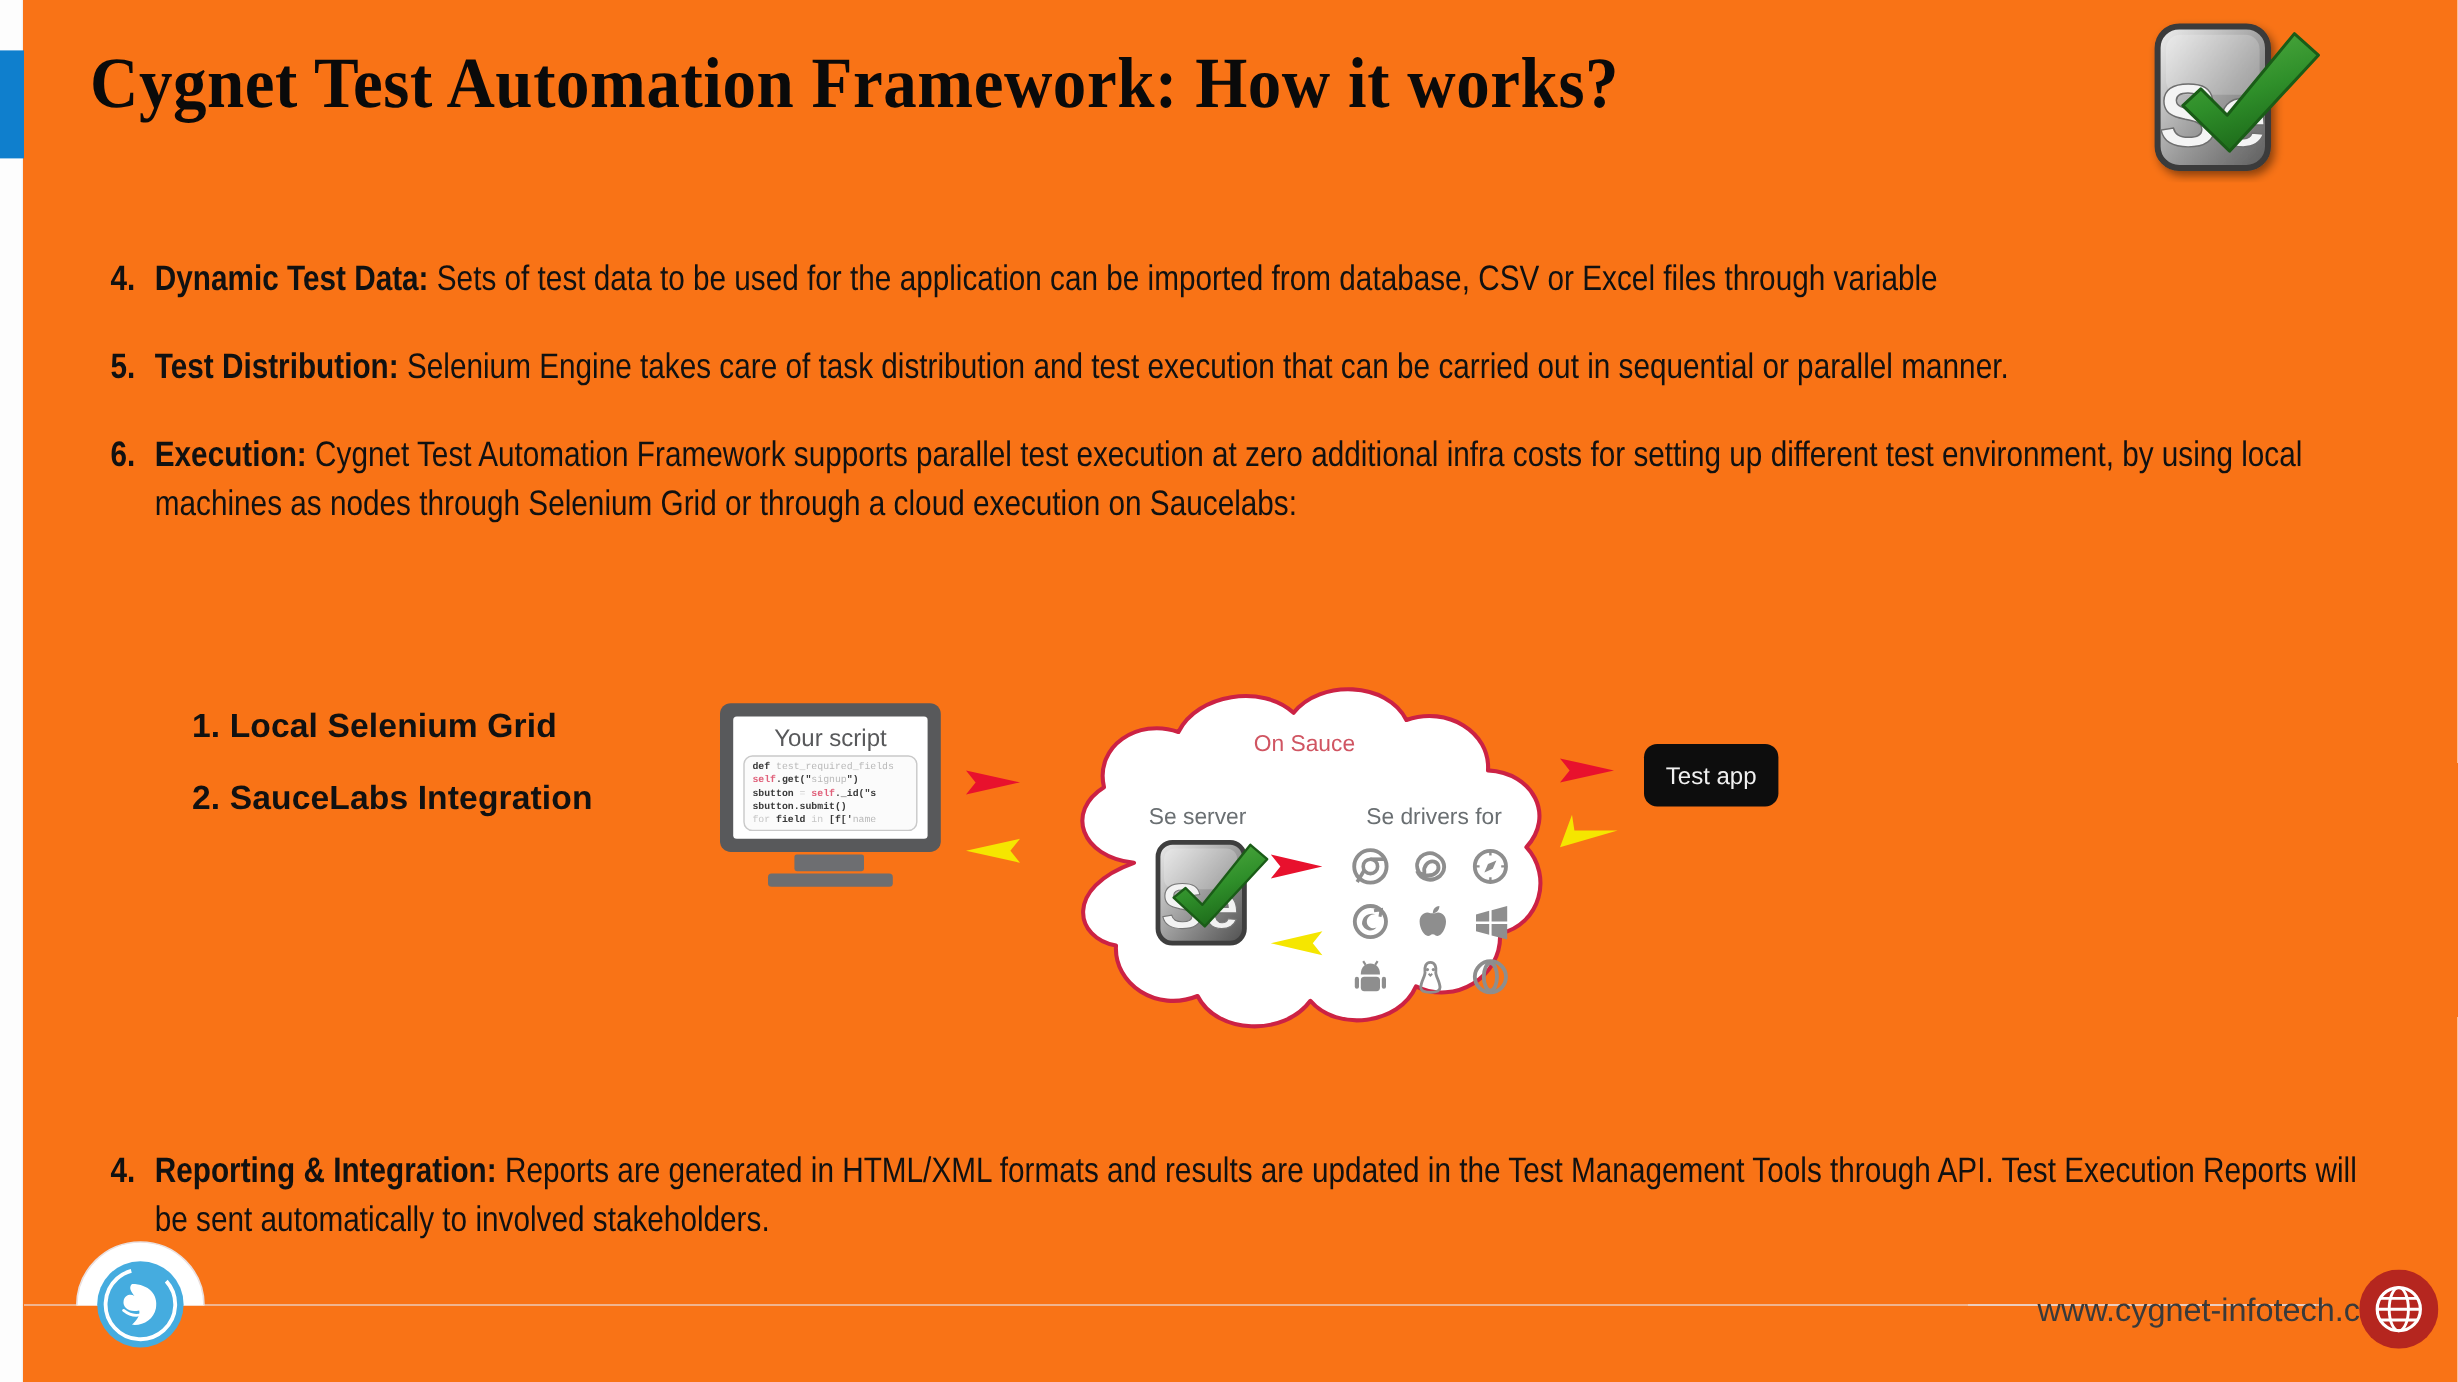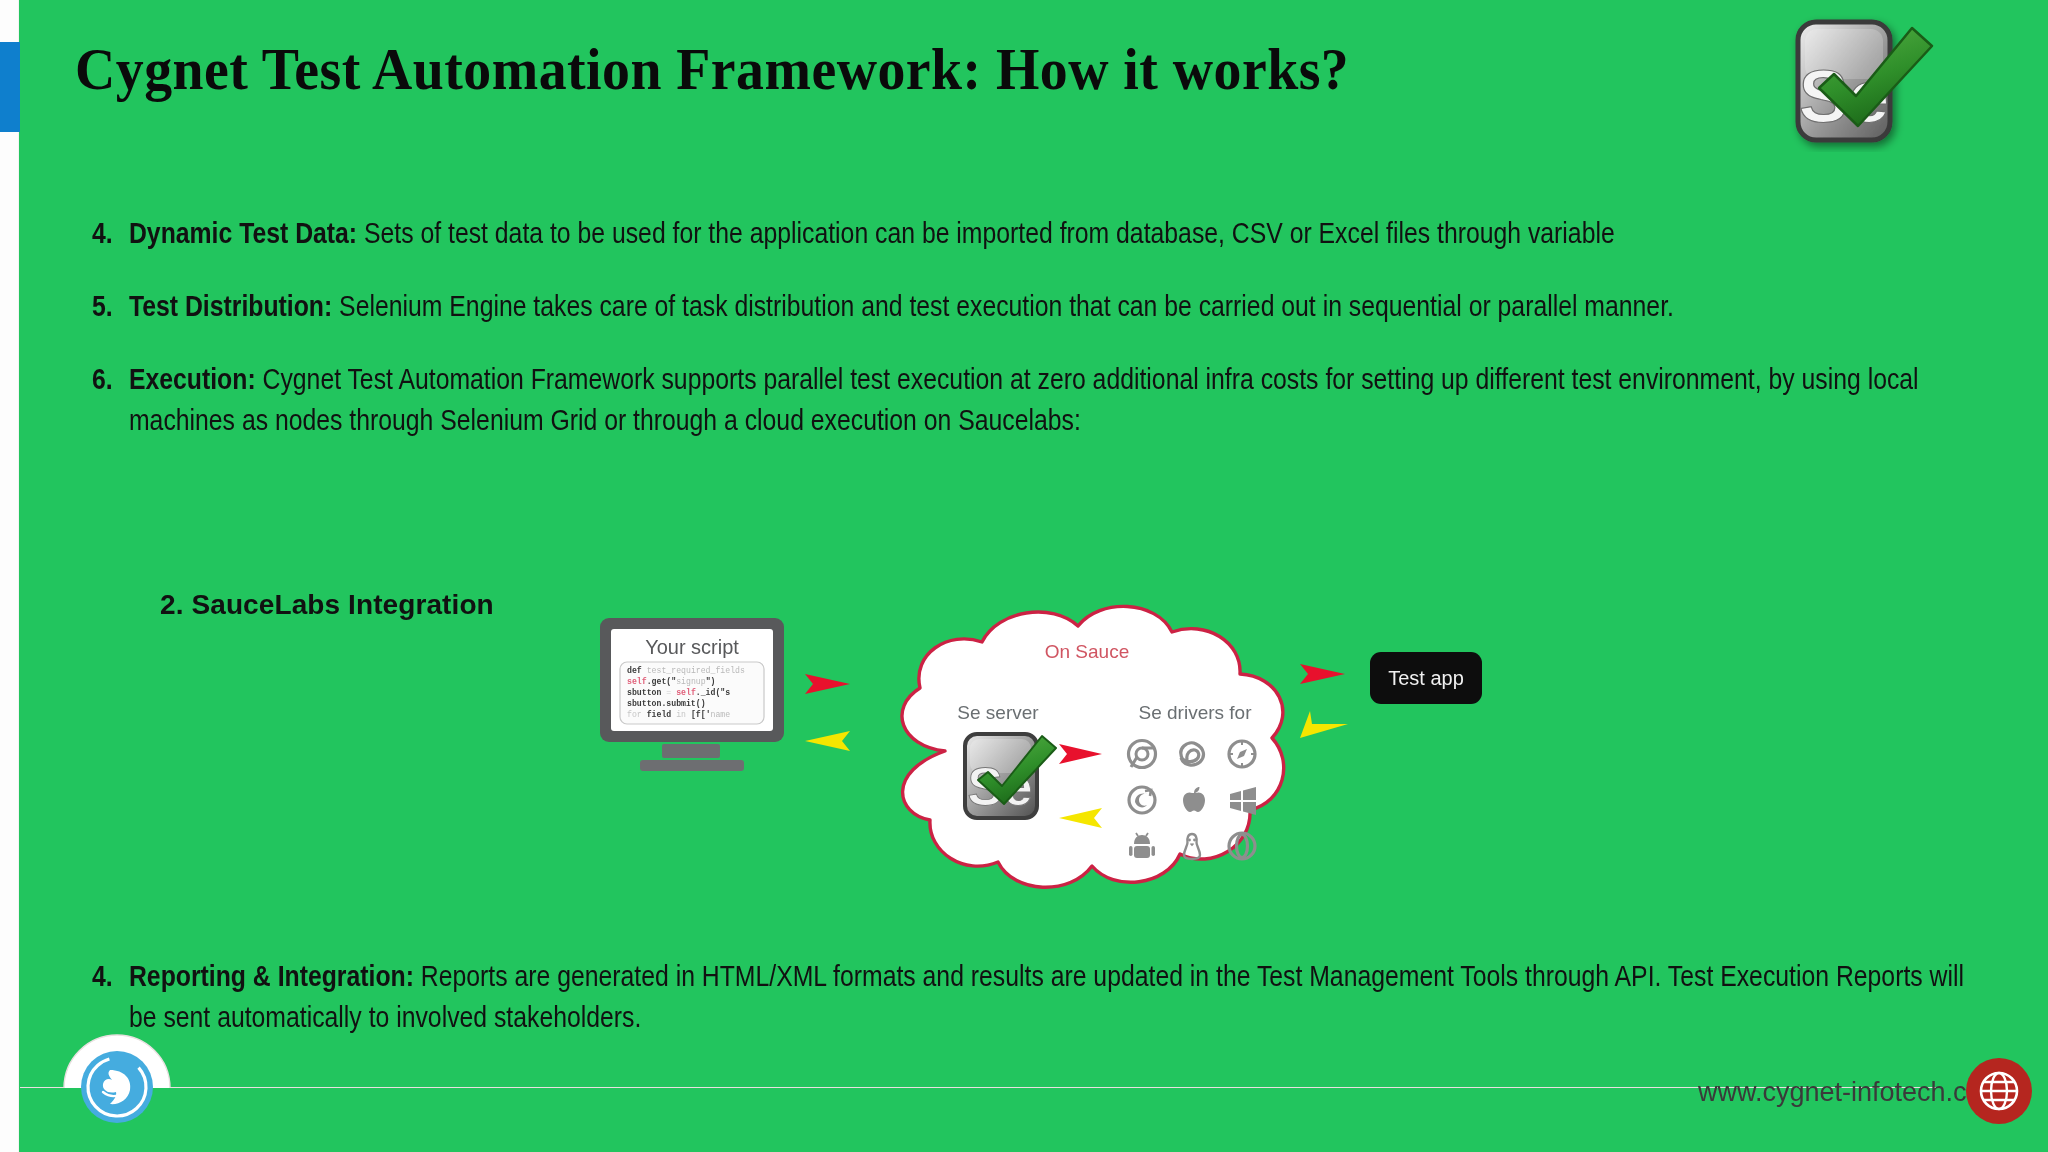--- a/index.html
+++ b/index.html
@@ -9,21 +9,21 @@
   body {
     width: 2048px; height: 1152px;
     position: relative;
     overflow: hidden;
     font-family: "Liberation Sans", sans-serif;
     -webkit-font-smoothing: antialiased;
   }
   .slide {
     position: absolute;
     inset: 0;
-    background: #22c55e;
+    background: #f97316;
   }
   
   .left-edge {
     position: absolute;
     left: 0; top: 0;
     width: 19px; height: 1152px;
     background: #fdfdfd;
     border-right: 1px solid #f2f4f3;
     box-sizing: border-box;
   }
@@ -92,21 +92,21 @@
     line-height: 34px;
     font-weight: 700;
     color: #111111;
     margin-bottom: 26px;
     letter-spacing: 0.1px;
   }
 
   
   .diagram {
     position: absolute;
-    left: 600px; top: 596px;
+    left: 600px; top: 564px;
     width: 980px; height: 320px;
   }
   .diagram svg { display: block; }
 
   
   .bottom-para {
     position: absolute;
     left: 92px; top: 955px;
     width: 2230px;
     padding-left: 44px;
@@ -207,20 +207,21 @@
     <div class="li li-5">
       <span class="num">5.</span><b>Test Distribution:</b><span> Selenium Engine takes care of task distribution and test execution that can be carried out in sequential or parallel manner.</span>
     </div>
 
     <div class="li li-6">
       <span class="num">6.</span><b>Execution:</b><span> Cygnet Test Automation Framework supports parallel test execution at zero additional infra costs for setting up different test environment, by using local machines as nodes through Selenium Grid or through a cloud execution on Saucelabs:</span>
     </div>
   </div>
 
   <div class="sub-list">
+    <div class="sub-li">1. Local Selenium Grid</div>
     <div class="sub-li">2. SauceLabs Integration</div>
   </div>
 
   <div class="diagram">
     <svg viewBox="0 0 980 320" width="980" height="320">
       <defs>
         <linearGradient id="seGrad2" x1="0" y1="0" x2="1" y2="1">
           <stop offset="0%" stop-color="#ececec"></stop>
           <stop offset="25%" stop-color="#c6c6c6"></stop>
           <stop offset="60%" stop-color="#8e8e8e"></stop>

